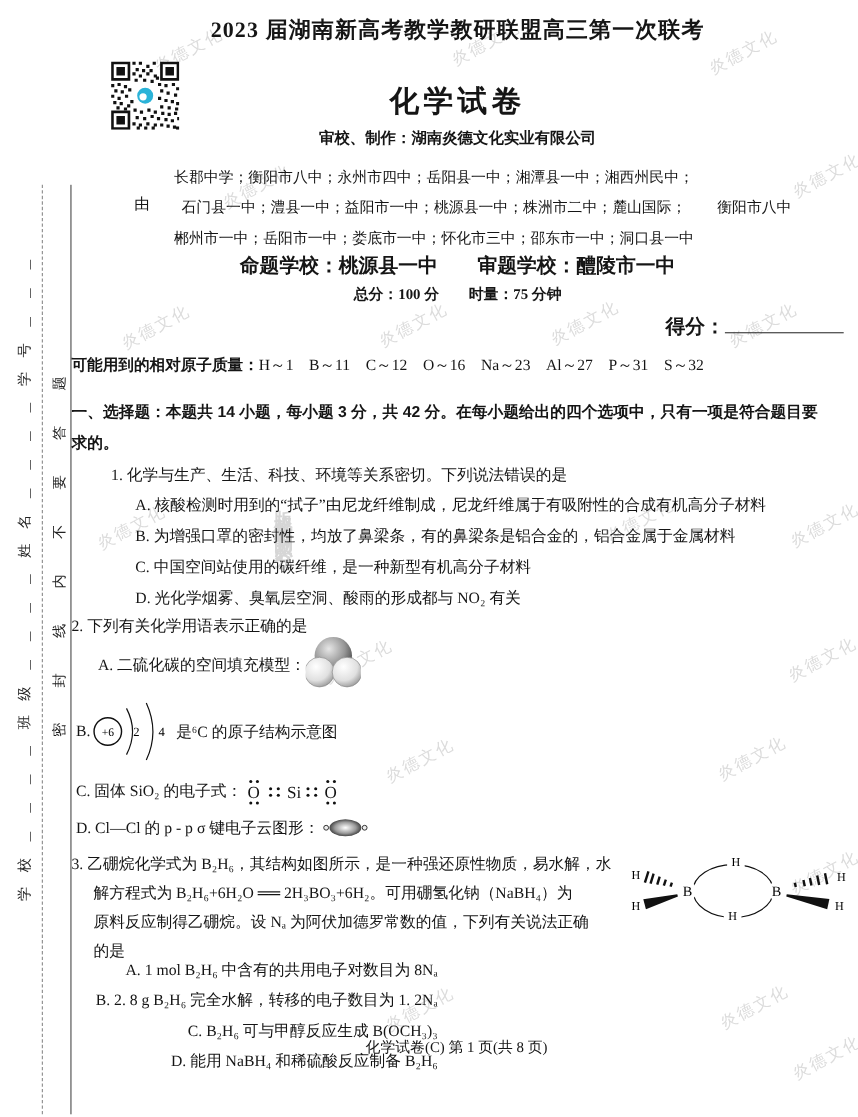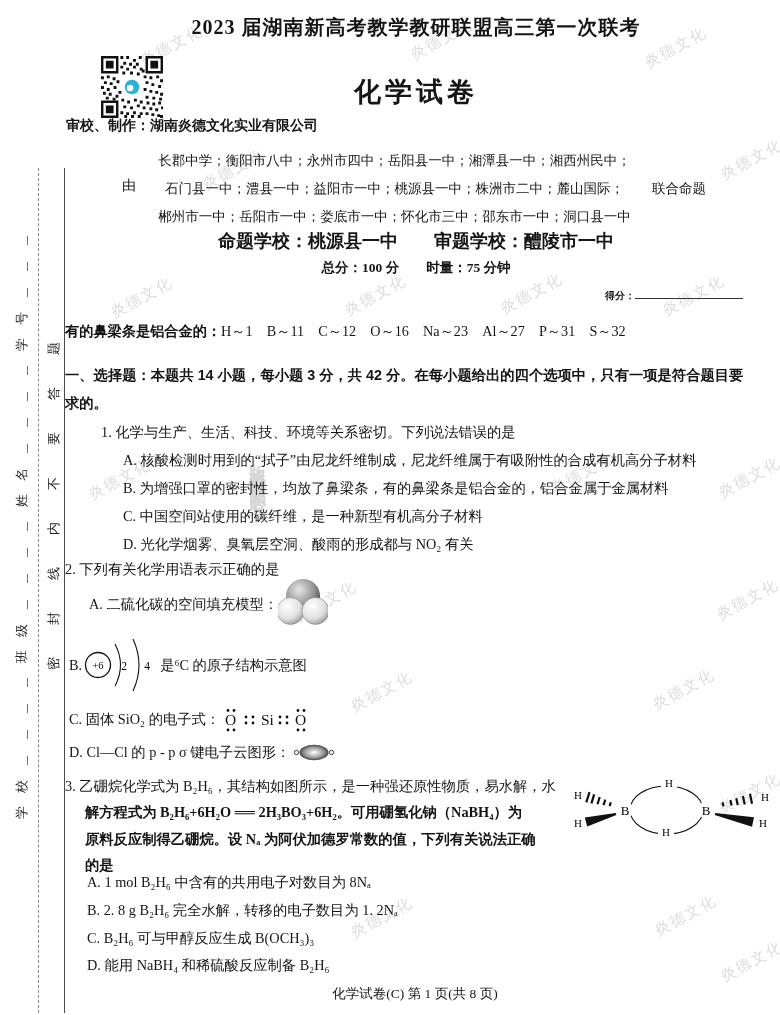--- a/index.html
+++ b/index.html
@@ -19,50 +19,50 @@
   .seal-text{position:absolute;left:45px;top:1010px;width:700px;height:18px;
      transform:rotate(-90deg);transform-origin:0 0;font-size:13px;color:#222;
      letter-spacing:32px;text-align:right;white-space:nowrap;}
   
   .exam-title{position:absolute;left:66px;top:14px;width:700px;text-align:center;
      font-size:20px;font-weight:bold;letter-spacing:1px;}
   .qr{position:absolute;left:101px;top:56px;}
   .subject-title{position:absolute;left:66px;top:74px;width:700px;text-align:center;
      font-size:27px;font-weight:bold;letter-spacing:4px;
      font-family:"Liberation Sans","DejaVu Sans",sans-serif;}
-  .producer{position:absolute;left:66px;top:117px;width:700px;
+  .producer{position:absolute;left:66px;top:117px;width:700px;text-align:center;
      font-size:14px;font-weight:bold;font-family:"Liberation Sans","DejaVu Sans",sans-serif;}
   .by{position:absolute;left:122px;top:177px;font-size:14px;}
   .schools{position:absolute;left:142px;top:147px;width:505px;text-align:center;
      font-size:13.5px;line-height:28px;white-space:nowrap;}
   .joint{position:absolute;left:652px;top:180px;font-size:13.5px;}
   .setter{position:absolute;left:66px;top:229px;width:700px;text-align:center;font-size:18px;font-weight:bold;}
   .total{position:absolute;left:66px;top:259px;width:700px;text-align:center;font-size:13.5px;font-weight:bold;}
-  .score{position:absolute;left:605px;top:285px;font-size:10px;text-align:right;}
+  .score{position:absolute;left:605px;top:285px;font-size:18px;text-align:right;}
   .score b{font-family:"Liberation Sans","DejaVu Sans",sans-serif;}
   .score-blank{display:inline-block;width:108px;height:13px;border-bottom:1.2px solid #333;}
   
   .masses{position:absolute;left:65px;top:322px;font-size:14.2px;white-space:nowrap;}
   .masses .lab{font-weight:bold;font-family:"Liberation Sans","DejaVu Sans",sans-serif;}
   .sect{position:absolute;left:65px;top:361px;font-size:14.3px;font-weight:bold;
      font-family:"Liberation Sans","DejaVu Sans",sans-serif;line-height:28px;white-space:nowrap;}
   .q1{position:absolute;left:65px;top:418px;font-size:14.3px;line-height:28px;white-space:nowrap;margin-left:36px;}
   .q1 .opt{padding-left:22px;}
   .q2stem{position:absolute;left:65px;top:560px;font-size:14.3px;white-space:nowrap;}
   .row{position:absolute;display:flex;align-items:center;font-size:14.3px;white-space:nowrap;}
   .rowA{left:89px;top:578px;height:52px;}
   .rowB{left:69px;top:632px;height:66px;}
   .rowC{left:69px;top:704px;height:30px;text-align:center;}
   .rowD{left:69px;top:742px;height:20px;}
   .rowB .after{margin-left:2px;}
   .q3stem{position:absolute;left:65px;top:773px;font-size:14.3px;line-height:26.3px;white-space:nowrap;}
-  .q3stem .cont{padding-left:20px;font-weight:bold;}
-  .q3opts{position:absolute;left:87px;top:869px;font-size:14.3px;line-height:27.8px;white-space:nowrap;}
+  .q3stem .cont{padding-left:20px;}
+  .q3opts{position:absolute;left:87px;top:869px;font-size:14.3px;line-height:27.8px;white-space:nowrap;text-align:right;}
   .diborane{position:absolute;left:556px;top:762px;}
-  .footer{position:absolute;left:85px;top:985px;width:660px;text-align:center;font-size:13.5px;}
+  .footer{position:absolute;left:85px;top:943px;width:660px;text-align:center;font-size:13.5px;}
   svg text{font-family:"Liberation Serif","DejaVu Serif",serif;}
 </style>
 </head>
 <body>
 
 <div class="page">
 
   <div class="wm" style="left:138px;top:36px">炎德文化</div>
   <div class="wm" style="left:408px;top:30px">炎德文化</div>
   <div class="wm" style="left:642px;top:38px">炎德文化</div>
@@ -104,31 +104,31 @@
 
   <div class="subject-title">化学试卷</div>
   <div class="producer">审校、制作：湖南炎德文化实业有限公司</div>
 
   <div class="by">由</div>
   <div class="schools">
     <div>长郡中学；衡阳市八中；永州市四中；岳阳县一中；湘潭县一中；湘西州民中；</div>
     <div>石门县一中；澧县一中；益阳市一中；桃源县一中；株洲市二中；麓山国际；</div>
     <div>郴州市一中；岳阳市一中；娄底市一中；怀化市三中；邵东市一中；洞口县一中</div>
   </div>
-  <div class="joint">联合命题</div>
+  <div class="joint">衡阳市八中</div>
 
   <div class="setter">命题学校：桃源县一中　　审题学校：醴陵市一中</div>
   <div class="total">总分：100 分　　时量：75 分钟</div>
 
   <div class="score">
     <b>得分：</b><span class="score-blank"></span>
   </div>
 
   <div class="masses">
-    <span class="lab">有的鼻梁条是铝合金的：</span><span>H～1　B～11　C～12　O～16　Na～23　Al～27　P～31　S～32</span>
+    <span class="lab">可能用到的相对原子质量：</span><span>H～1　B～11　C～12　O～16　Na～23　Al～27　P～31　S～32</span>
   </div>
 
   <div class="sect">
     <div>一、选择题：本题共 14 小题，每小题 3 分，共 42 分。在每小题给出的四个选项中，只有一项是符合题目要</div>
     <div>求的。</div>
   </div>
 
   <div class="q1">
     <div>1. 化学与生产、生活、科技、环境等关系密切。下列说法错误的是</div>
     <div class="opt">A. 核酸检测时用到的“拭子”由尼龙纤维制成，尼龙纤维属于有吸附性的合成有机高分子材料</div>

